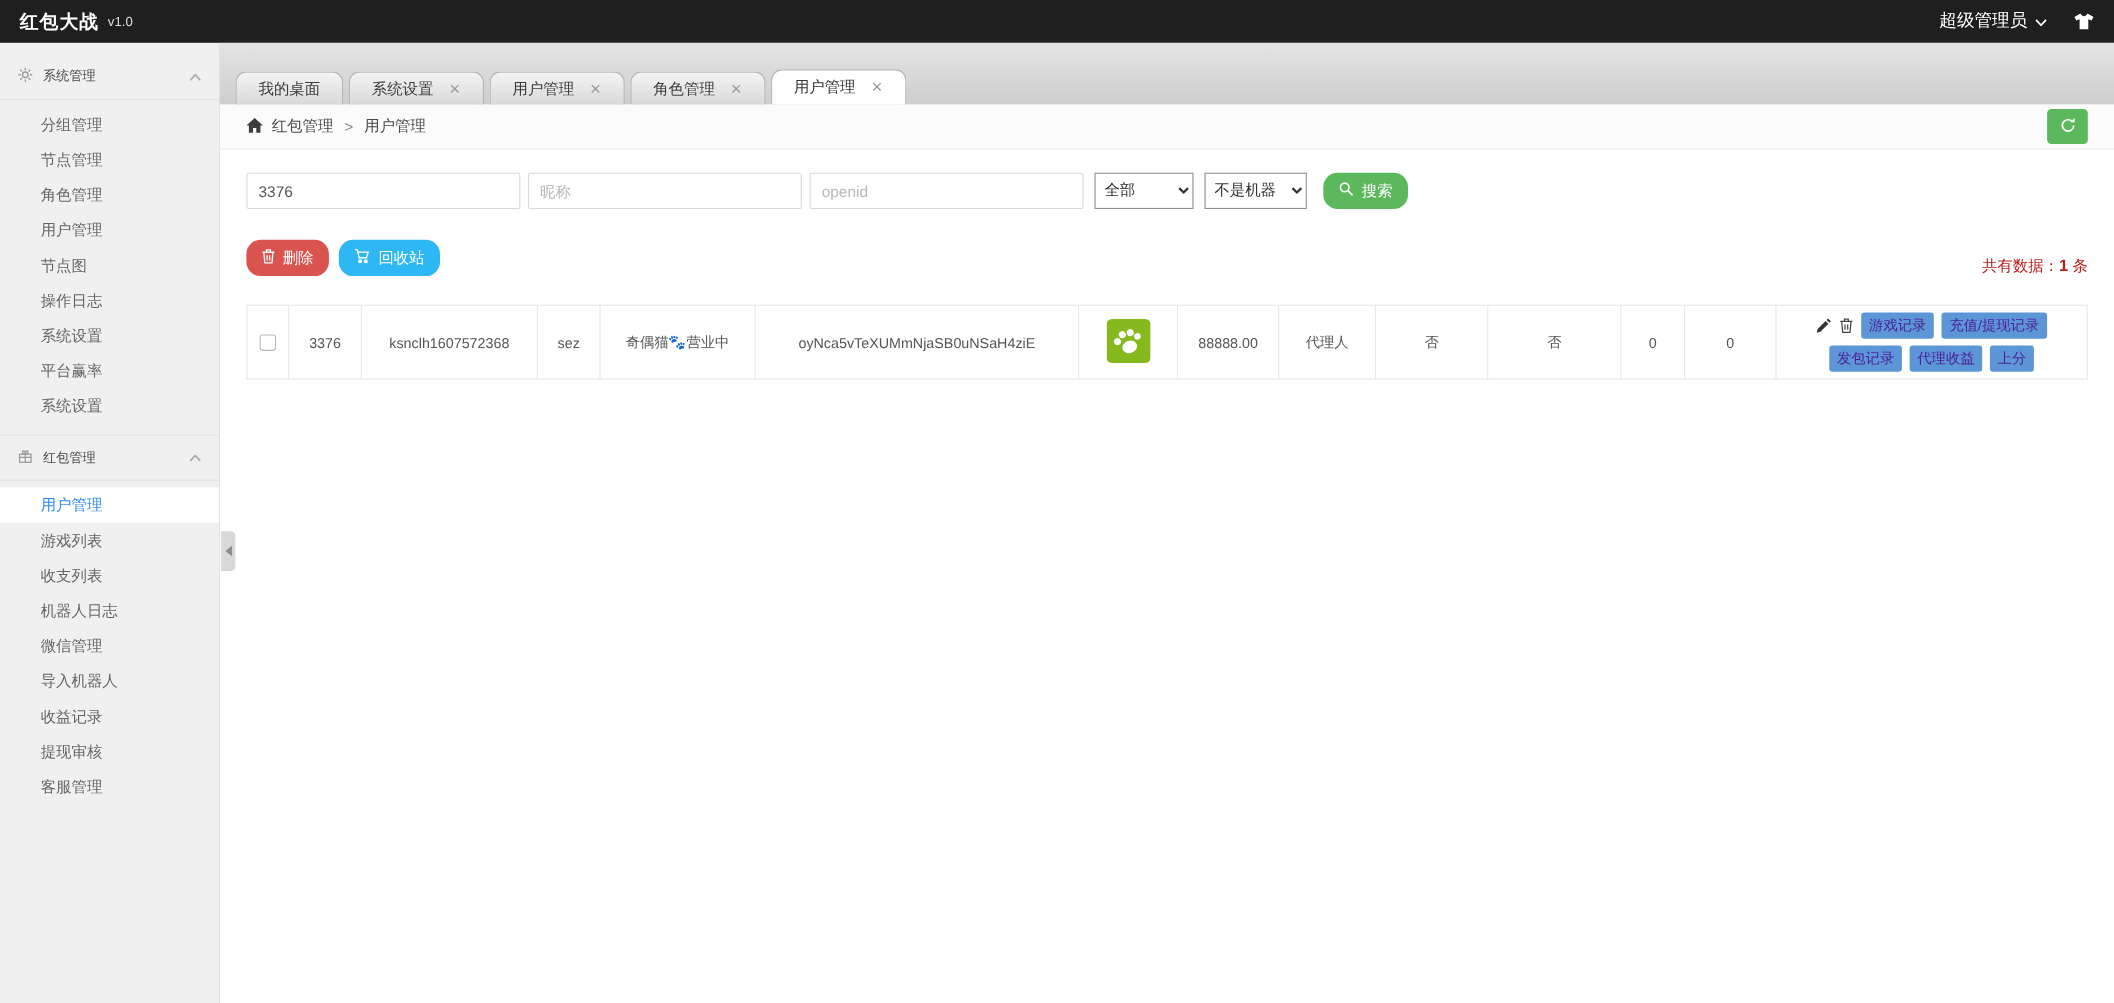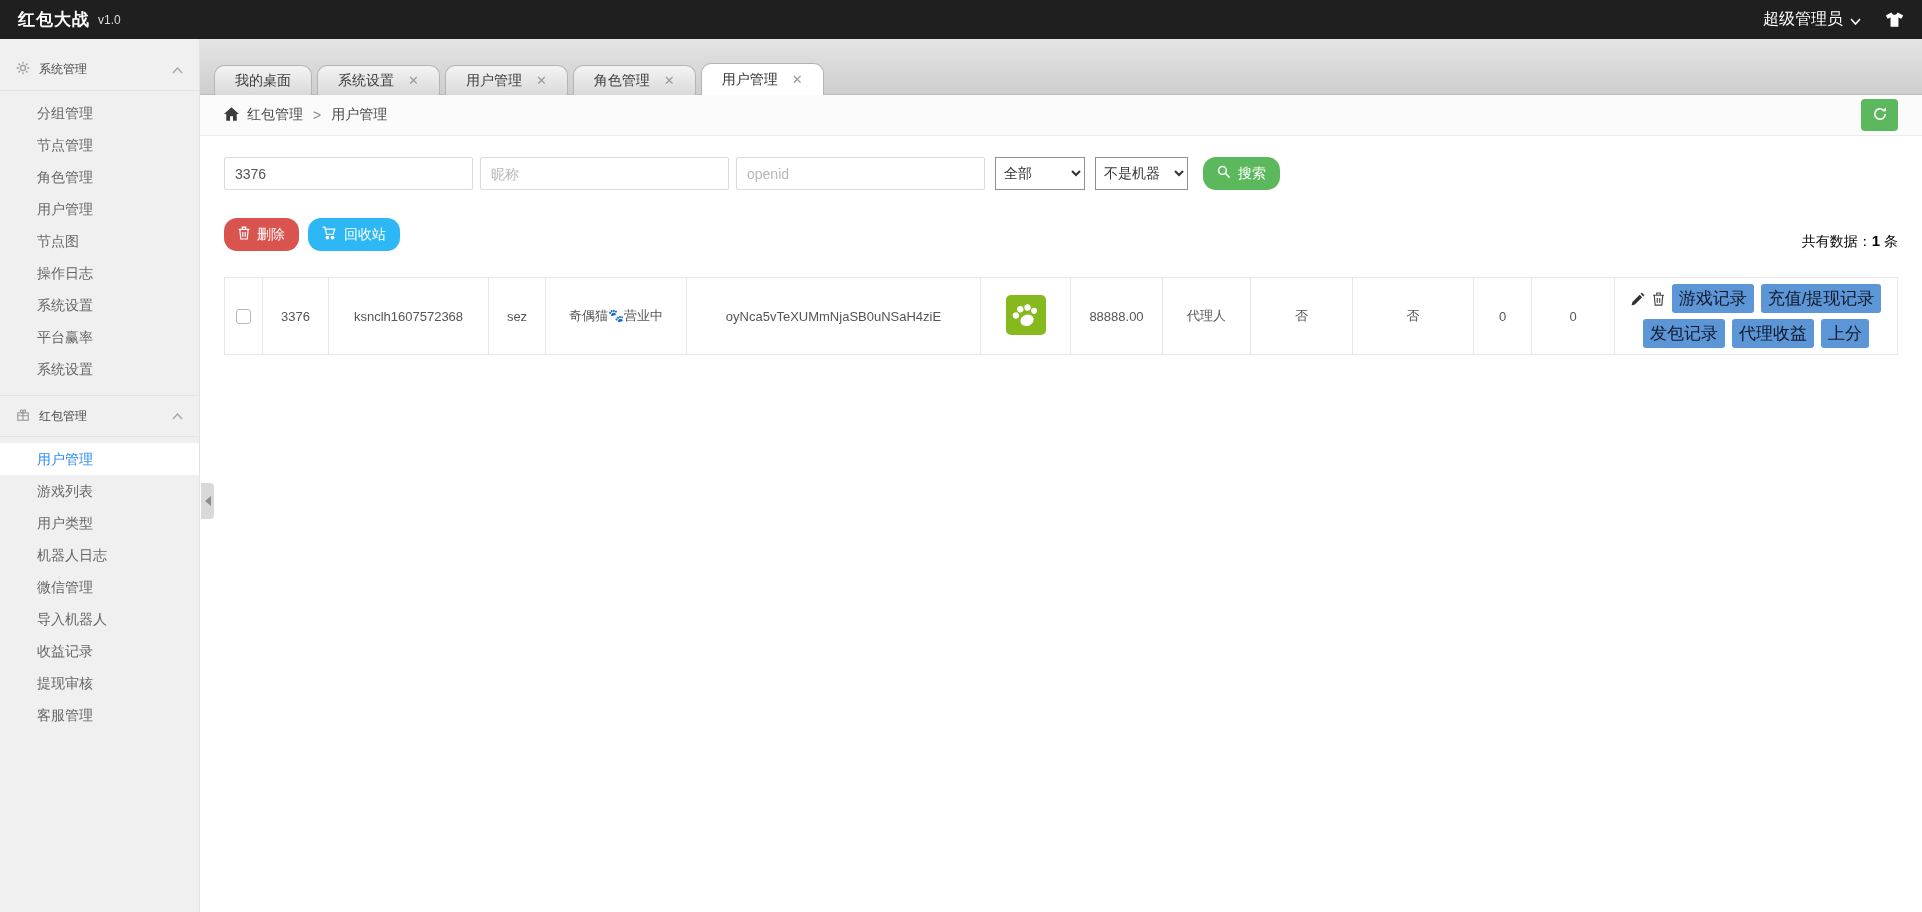--- a/index.html
+++ b/index.html
@@ -68,36 +68,36 @@
     padding:0 4px; margin-left:3px; font-family:Liberation Serif, serif; }
   .btn { height:33px; border:none; border-radius:13px; color:#fff; font-size:14px;
     display:inline-flex; align-items:center; gap:7px; padding:0 14px; cursor:pointer;
     font-family:"Liberation Sans","DejaVu Sans",sans-serif; }
   .btn-search { background:var(--green,#5cb85c); margin-left:8px; }
 
   
   .tool-row { display:flex; align-items:flex-end; margin:28px 24px 0; }
   .btn-danger { background:var(--red,#d9534f); }
   .btn-info { background:var(--sky_blue,#2db7f5); margin-left:9px; }
-  .total-text { margin-left:auto; font-size:14px; color:#000000; }
+  .total-text { margin-left:auto; font-size:14px; color:#b91c1c; }
   .total-text b { font-size:15px; }
 
   
   .tbl-wrap { margin:26px 24px 0; }
   table { width:100%; border-collapse:collapse; table-layout:fixed; font-size:13px; color:#555; }
   th,td { border:1px solid #e7e8eb; text-align:center; vertical-align:middle;
     overflow:hidden; white-space:nowrap; }
   th { height:36px; background:#f5f6f8; color:#333; font-weight:bold; }
   td { height:64px; }
   .cbx { width:15px; height:15px; border:1px solid #b9b9b9; border-radius:3px;
     background:#fff; display:inline-block; vertical-align:middle; cursor:pointer; }
   .avatar { display:inline-flex; }
   .ops { display:flex; flex-wrap:wrap; justify-content:center; align-items:center;
     gap:6px 7px; padding:6px 8px; white-space:normal; }
-  .badge { background:var(--badge_blue,#5c96d6); color:#0f172a; font-size:17px;
+  .badge { background:var(--badge_blue,#5c96d6); color:#4c1d95; font-size:13px;
     padding:3px 7px; border-radius:3px; cursor:pointer; white-space:nowrap; }
   .icon-btn { cursor:pointer; display:inline-flex; align-items:center; }
 </style>
 </head>
 <body>
 
 <div class="topbar">
   <span class="brand">红包大战</span>
   <span class="version">v1.0</span>
   <div class="topbar-right">
@@ -159,21 +159,21 @@
       <span class="sec-label">红包管理</span>
       <span class="caret">
         <svg width="11" height="7" viewBox="0 0 11 7">
             <path d="M1 6l4.5-5L10 6" fill="none" stroke="#aaa" stroke-width="1.5"></path>
           </svg>
       </span>
     </div>
     <div class="side-group">
       <div class="side-item active">用户管理</div>
       <div class="side-item">游戏列表</div>
-      <div class="side-item">用户类型</div>
+      <div class="side-item">收支列表</div>
       <div class="side-item">机器人日志</div>
       <div class="side-item">微信管理</div>
       <div class="side-item">导入机器人</div>
       <div class="side-item">收益记录</div>
       <div class="side-item">提现审核</div>
       <div class="side-item">客服管理</div>
     </div>
   </div>
 
   <div class="collapse-handle">

